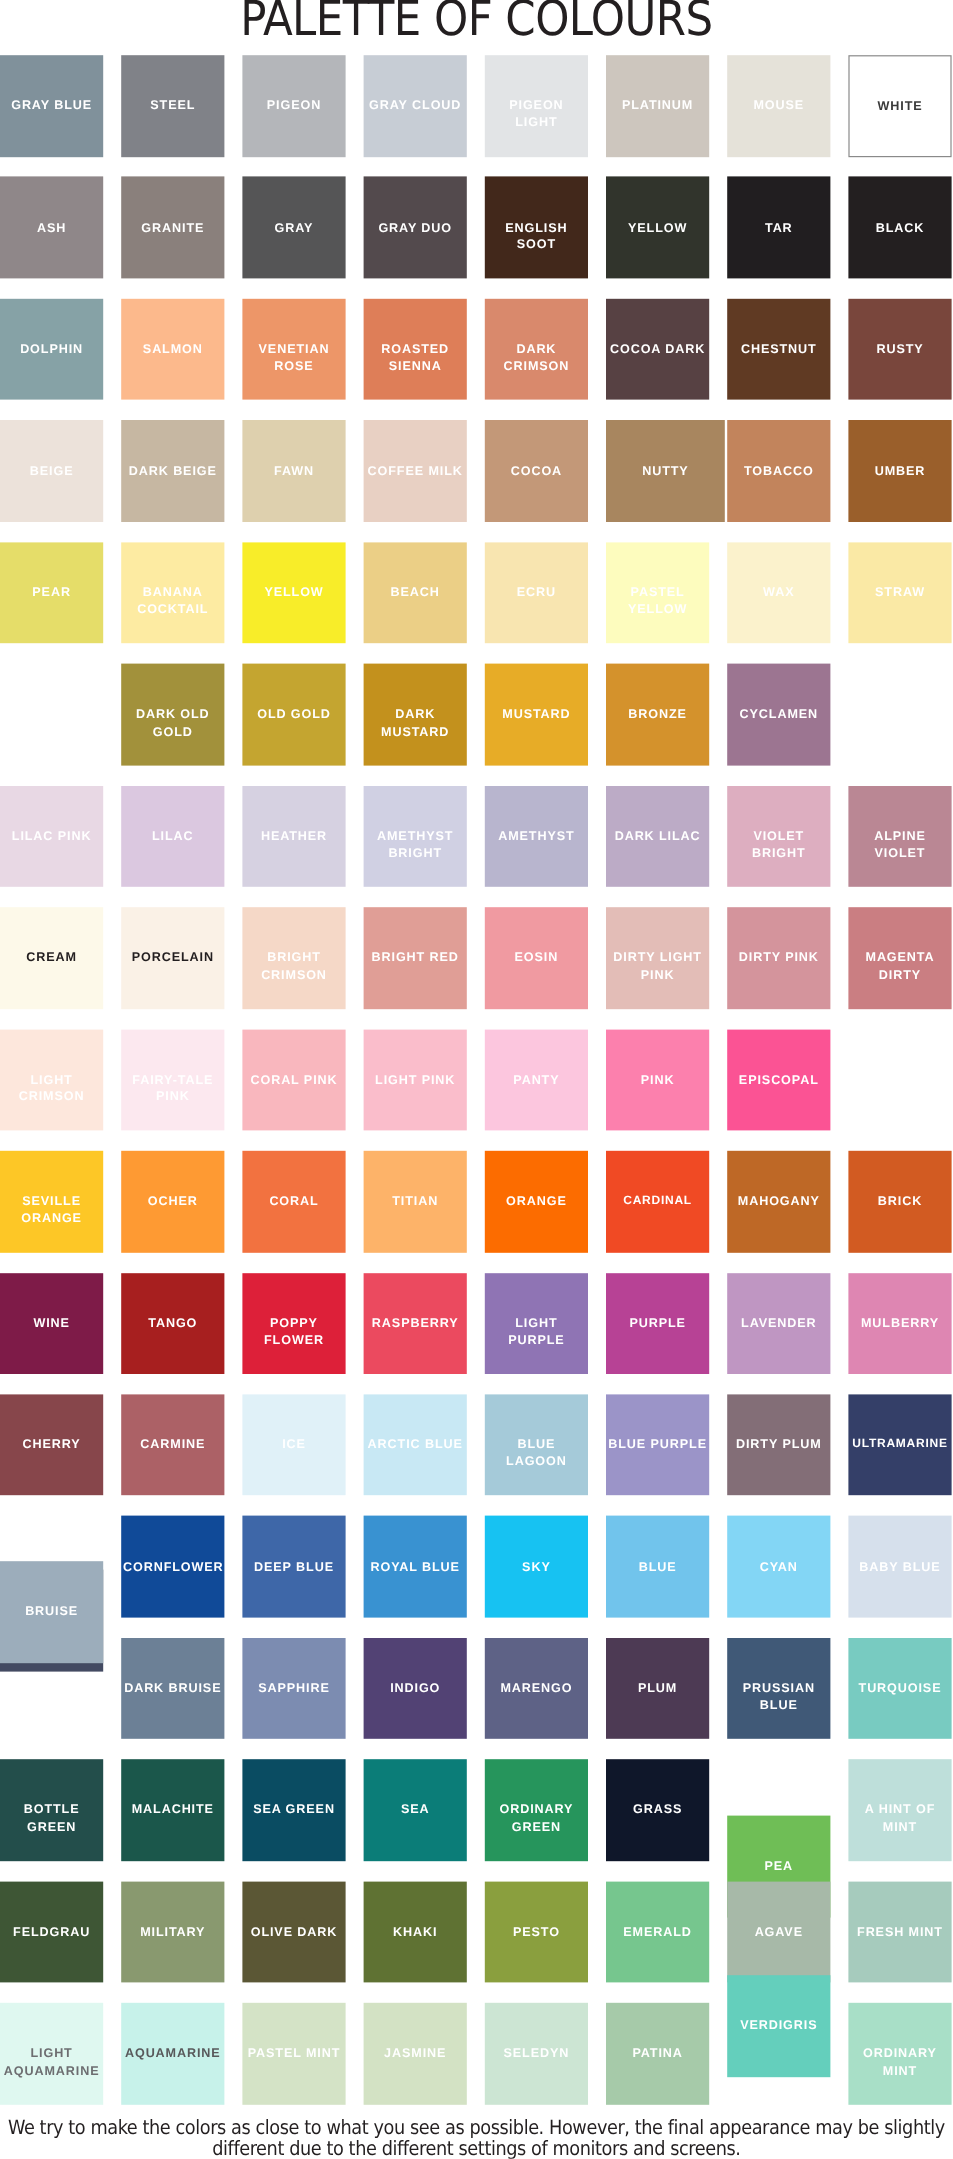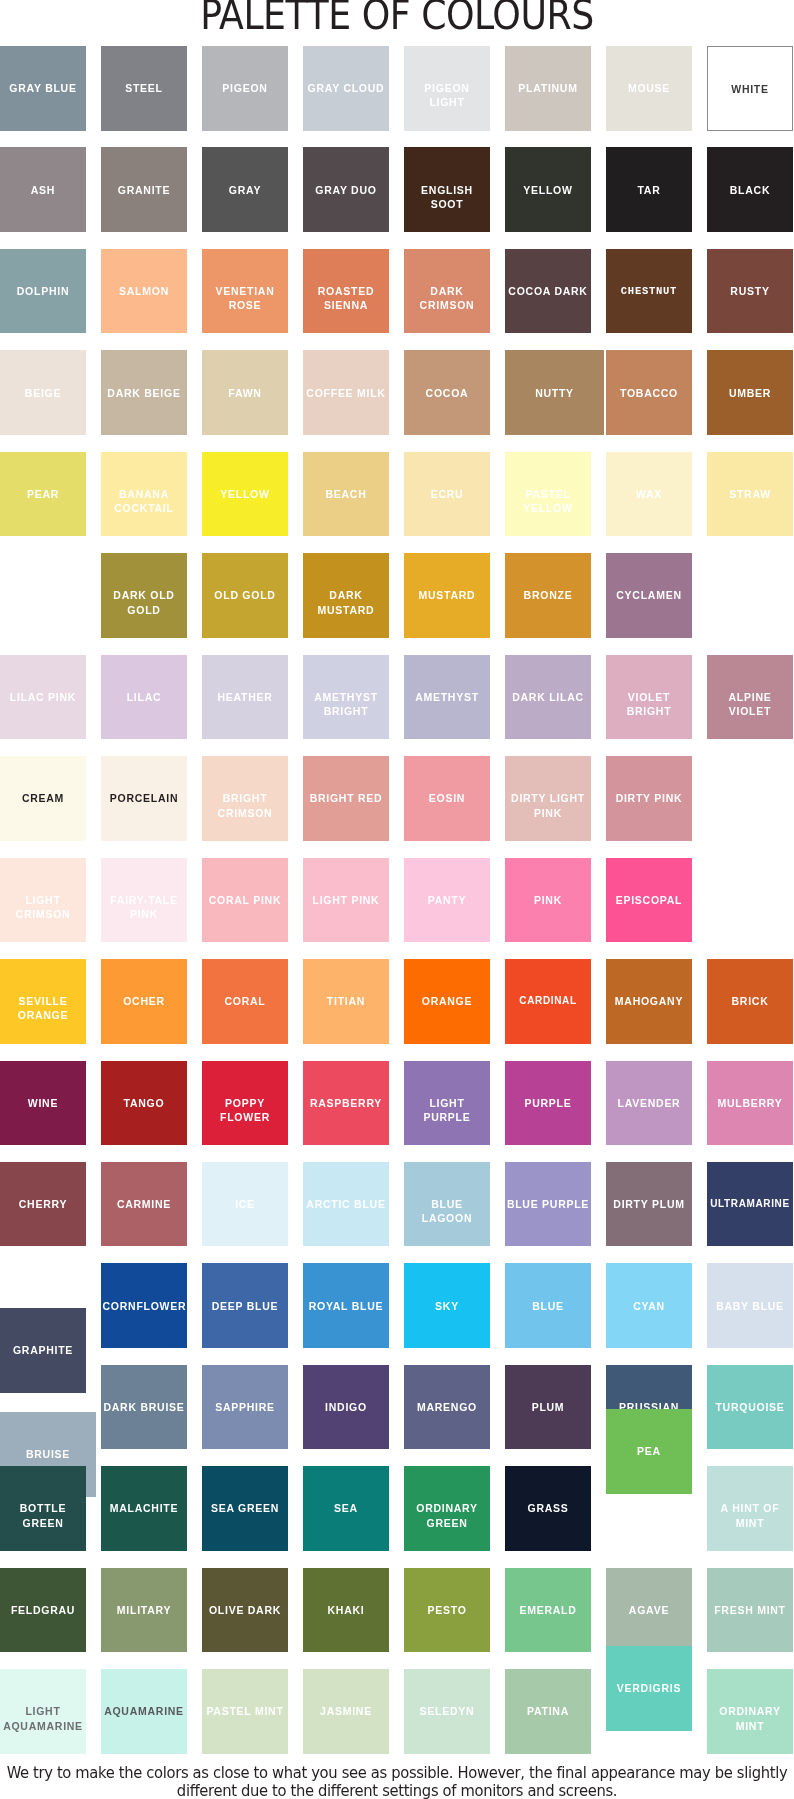--- a/index.html
+++ b/index.html
@@ -92,21 +92,21 @@
       <div class="sw" style="left:303.0px;top:248.9px;background:#de7e58;">
         <span class="lbl" style="color:#ffffff;">ROASTED SIENNA</span>
       </div>
       <div class="sw" style="left:404.0px;top:248.9px;background:#d9896c;">
         <span class="lbl" style="color:#ffffff;">DARK CRIMSON</span>
       </div>
       <div class="sw" style="left:505.0px;top:248.9px;background:#574143;">
         <span class="lbl" style="color:#ffffff;">COCOA DARK</span>
       </div>
       <div class="sw" style="left:606.0px;top:248.9px;background:#603a23;">
-        <span class="lbl" style="color:#ffffff;font-family:Liberation Mono, monospace;">CHESTNUT</span>
+        <span class="lbl" style="color:#ffffff;">CHESTNUT</span>
       </div>
       <div class="sw" style="left:707.0px;top:248.9px;background:#79463c;">
         <span class="lbl" style="color:#ffffff;">RUSTY</span>
       </div>
       <div class="sw" style="left:0.0px;top:350.35px;background:#ece2da;">
         <span class="lbl" style="color:#ffffff;">BEIGE</span>
       </div>
       <div class="sw" style="left:101.0px;top:350.35px;background:#c6b7a2;">
         <span class="lbl" style="color:#ffffff;">DARK BEIGE</span>
       </div>
@@ -208,20 +208,23 @@
       </div>
       <div class="sw" style="left:404.0px;top:756.15px;background:#f09aa1;">
         <span class="lbl" style="color:#ffffff;">EOSIN</span>
       </div>
       <div class="sw" style="left:505.0px;top:756.15px;background:#e3bdb7;">
         <span class="lbl" style="color:#ffffff;">DIRTY LIGHT PINK</span>
       </div>
       <div class="sw" style="left:606.0px;top:756.15px;background:#d4949c;">
         <span class="lbl" style="color:#ffffff;">DIRTY PINK</span>
       </div>
+      <div class="sw" style="left:707.0px;top:756.15px;background:#ca7e82;">
+        <span class="lbl" style="color:#ffffff;">MAGENTA DIRTY</span>
+      </div>
       <div class="sw" style="left:0.0px;top:857.6px;background:#fde7dc;">
         <span class="lbl" style="color:#ffffff;">LIGHT CRIMSON</span>
       </div>
       <div class="sw" style="left:101.0px;top:857.6px;background:#fce8ef;">
         <span class="lbl" style="color:#ffffff;">FAIRY-TALE PINK</span>
       </div>
       <div class="sw" style="left:202.0px;top:857.6px;background:#f9b7be;">
         <span class="lbl" style="color:#ffffff;">CORAL PINK</span>
       </div>
       <div class="sw" style="left:303.0px;top:857.6px;background:#fabdcb;">
@@ -325,21 +328,21 @@
       </div>
       <div class="sw" style="left:505.0px;top:1263.4px;background:#71c4ec;">
         <span class="lbl" style="color:#ffffff;">BLUE</span>
       </div>
       <div class="sw" style="left:606.0px;top:1263.4px;background:#83d6f5;">
         <span class="lbl" style="color:#ffffff;">CYAN</span>
       </div>
       <div class="sw" style="left:707.0px;top:1263.4px;background:#d6e0ec;">
         <span class="lbl" style="color:#ffffff;">BABY BLUE</span>
       </div>
-      <div class="sw" style="left:0.0px;top:1412px;background:#9cadbb;padding-left:10px;">
+      <div class="sw" style="left:0.0px;top:1301px;background:#9cadbb;">
         <span class="lbl" style="color:#ffffff;">BRUISE</span>
       </div>
       <div class="sw" style="left:101.0px;top:1364.85px;background:#6c8096;">
         <span class="lbl" style="color:#ffffff;">DARK BRUISE</span>
       </div>
       <div class="sw" style="left:202.0px;top:1364.85px;background:#7c8cb1;">
         <span class="lbl" style="color:#ffffff;">SAPPHIRE</span>
       </div>
       <div class="sw" style="left:303.0px;top:1364.85px;background:#524274;">
         <span class="lbl" style="color:#ffffff;">INDIGO</span>
@@ -367,21 +370,21 @@
       </div>
       <div class="sw" style="left:303.0px;top:1466.3px;background:#0b7d78;">
         <span class="lbl" style="color:#ffffff;">SEA</span>
       </div>
       <div class="sw" style="left:404.0px;top:1466.3px;background:#26955c;">
         <span class="lbl" style="color:#ffffff;">ORDINARY GREEN</span>
       </div>
       <div class="sw" style="left:505.0px;top:1466.3px;background:#0f172a;">
         <span class="lbl" style="color:#ffffff;">GRASS</span>
       </div>
-      <div class="sw" style="left:606.0px;top:1409px;background:#6fbe56;">
+      <div class="sw" style="left:606.0px;top:1513px;background:#6fbe56;">
         <span class="lbl" style="color:#ffffff;">PEA</span>
       </div>
       <div class="sw" style="left:707.0px;top:1466.3px;background:#bedfda;">
         <span class="lbl" style="color:#ffffff;">A HINT OF MINT</span>
       </div>
       <div class="sw" style="left:0.0px;top:1567.75px;background:#3e5635;">
         <span class="lbl" style="color:#ffffff;">FELDGRAU</span>
       </div>
       <div class="sw" style="left:101.0px;top:1567.75px;background:#89996f;">
         <span class="lbl" style="color:#ffffff;">MILITARY</span>

